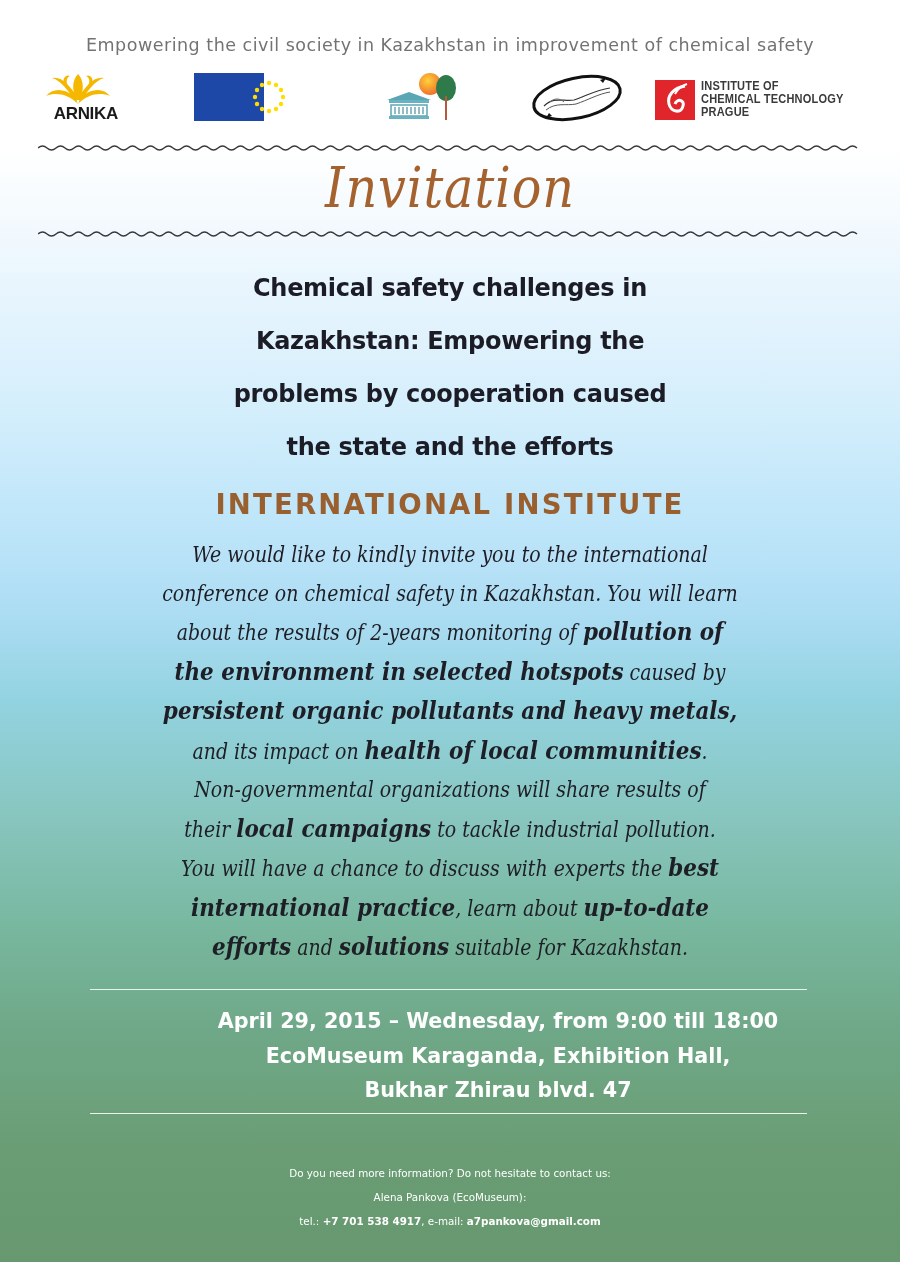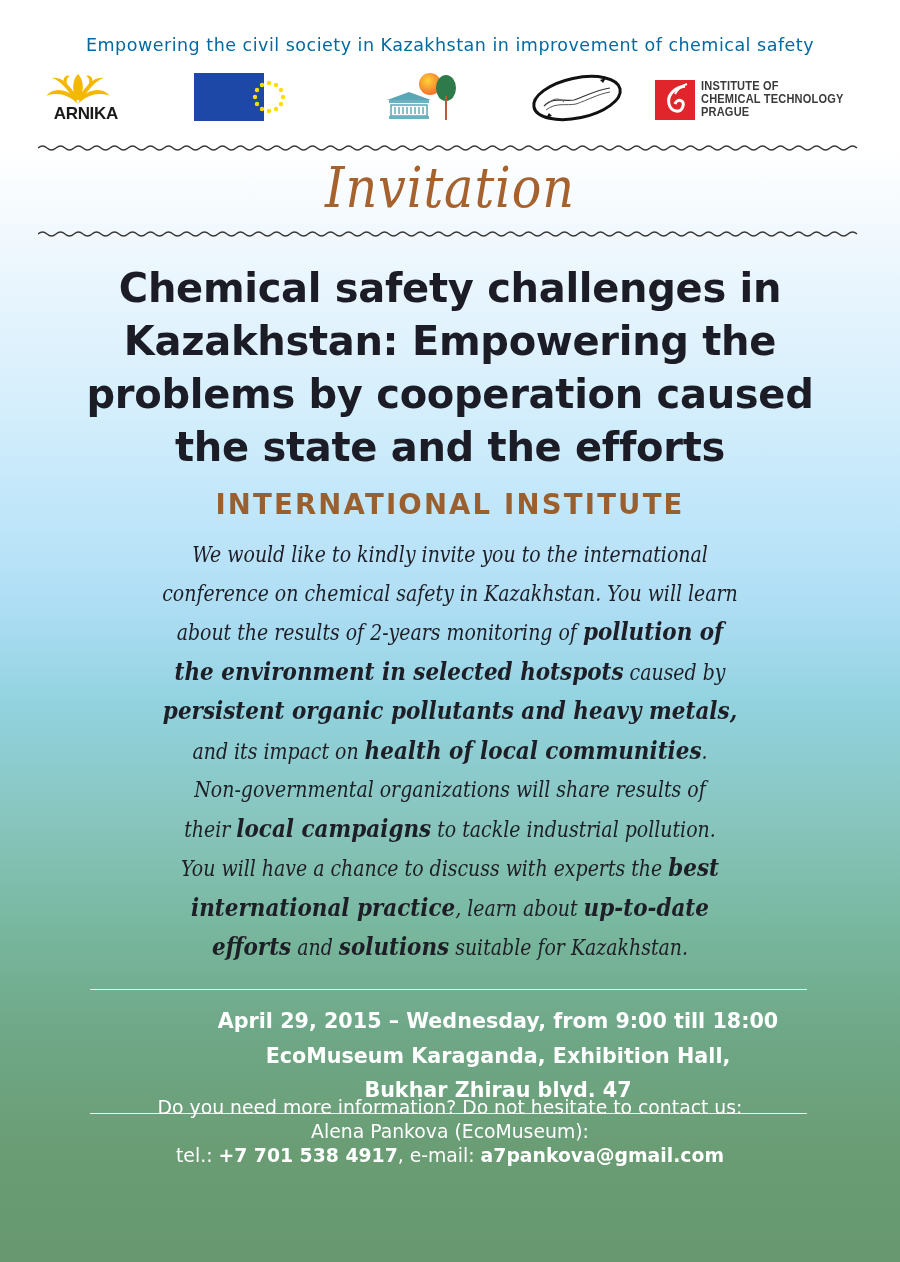--- a/index.html
+++ b/index.html
@@ -22,21 +22,21 @@
       #6fa888 1030px,
       #6a9d74 1150px,
       #679870 1262px);
   }
   .abs { position: absolute; }
   .center { left: 0; width: 900px; text-align: center; }
 
   
   .tagline {
     top: 35px; font-family: "DejaVu Sans", sans-serif; font-size: 17.5px;
-    color: #0369a1; letter-spacing: 0.5px; white-space: nowrap;
+    color: #737373; letter-spacing: 0.5px; white-space: nowrap;
   }
 
   
   .logo { position: absolute; padding-left: 40px; }
   .arnika { left: 38px; top: 72px; width: 80px; height: 52px; }
   .arnika-text {
     position: absolute; left: 0; bottom: 0; width: 80px; text-align: right;
     font-family: "Liberation Sans", sans-serif; font-weight: bold; font-size: 17px;
     color: #1a1a1a; letter-spacing: -0.3px;
   }
@@ -53,21 +53,21 @@
 
   .wavy { left: 38px; width: 822px; height: 8px; }
 
   .invitation {
     top: 148px; font-family: "DejaVu Serif", serif; font-style: italic; font-size: 56px;
     color: #a5622e; letter-spacing: 1px; line-height: 80px;
     transform: scaleX(0.88);
   }
 
   .title {
-    top: 262px; font-family: "DejaVu Sans", sans-serif; font-weight: bold; font-size: 40px;
+    top: 262px; font-family: "DejaVu Sans", sans-serif; font-weight: bold; font-size: 24px;
     line-height: 53px; color: #1c1c26; letter-spacing: -0.3px;
   }
   .title div { white-space: nowrap; }
 
   .conference {
     top: 482px; font-family: "DejaVu Sans", sans-serif; font-weight: bold; font-size: 27.5px;
     color: #9a5f2e; letter-spacing: 2.2px; line-height: 44px;
   }
 
   .body-text {
@@ -79,21 +79,21 @@
 
   .rule { left: 90px; width: 717px; height: 1px; background: #eaf3ec; }
 
   .event {
     top: 1004px; font-family: "DejaVu Sans", sans-serif; font-weight: bold; font-size: 22px;
     line-height: 34.5px; color: #ffffff; margin-left: 48px;
   }
   .event div { white-space: nowrap; transform: scaleX(0.94); }
 
   .contact {
-    top: 1095px; font-family: "DejaVu Sans", sans-serif; font-size: 20px;
+    top: 1162px; font-family: "DejaVu Sans", sans-serif; font-size: 11px;
     line-height: 24px; color: #ffffff;
   }
   .contact div { white-space: nowrap; transform: scaleX(0.94); }
   .contact b { font-weight: bold; }
 </style>
 </head>
 <body>
 
 <div class="abs center tagline">Empowering the civil society in Kazakhstan in improvement of chemical safety</div>
 

